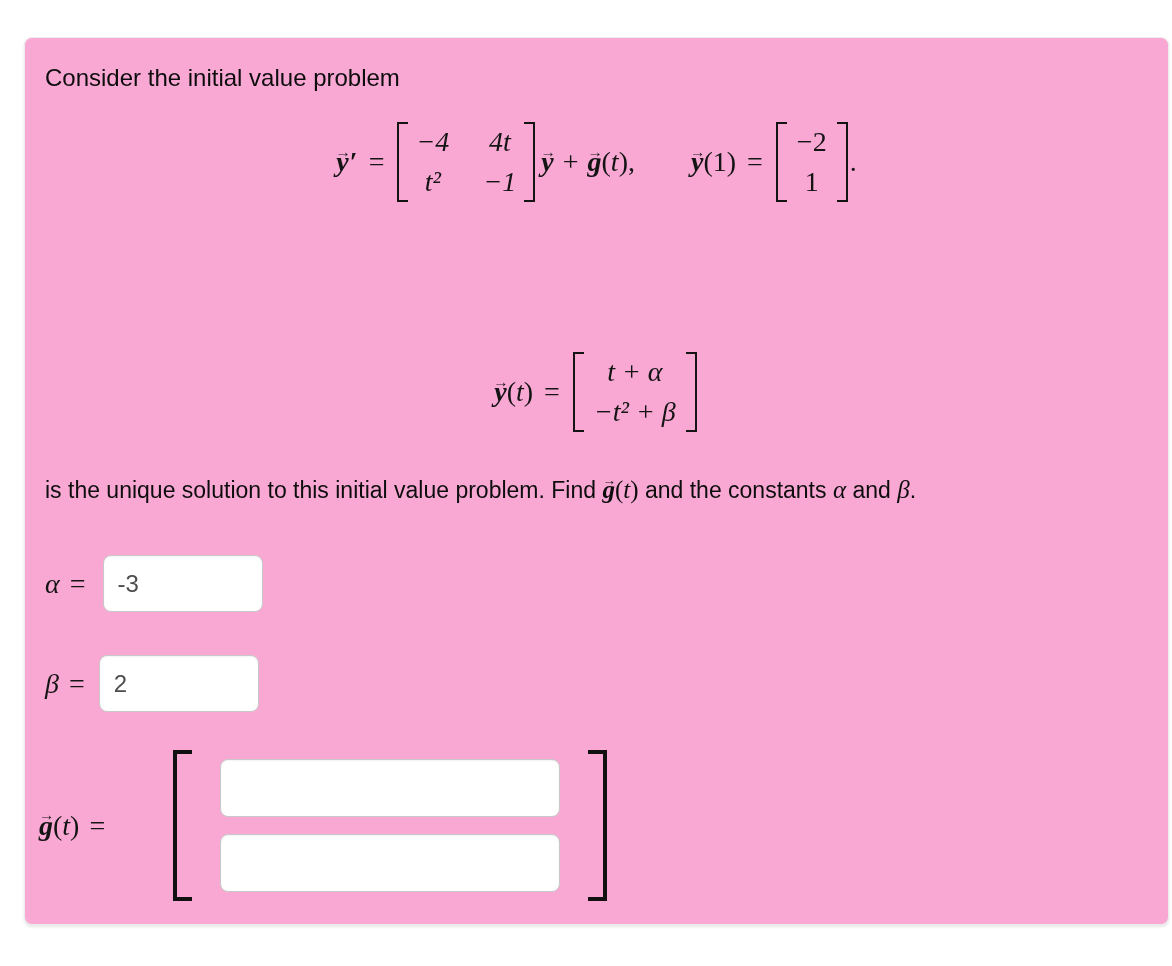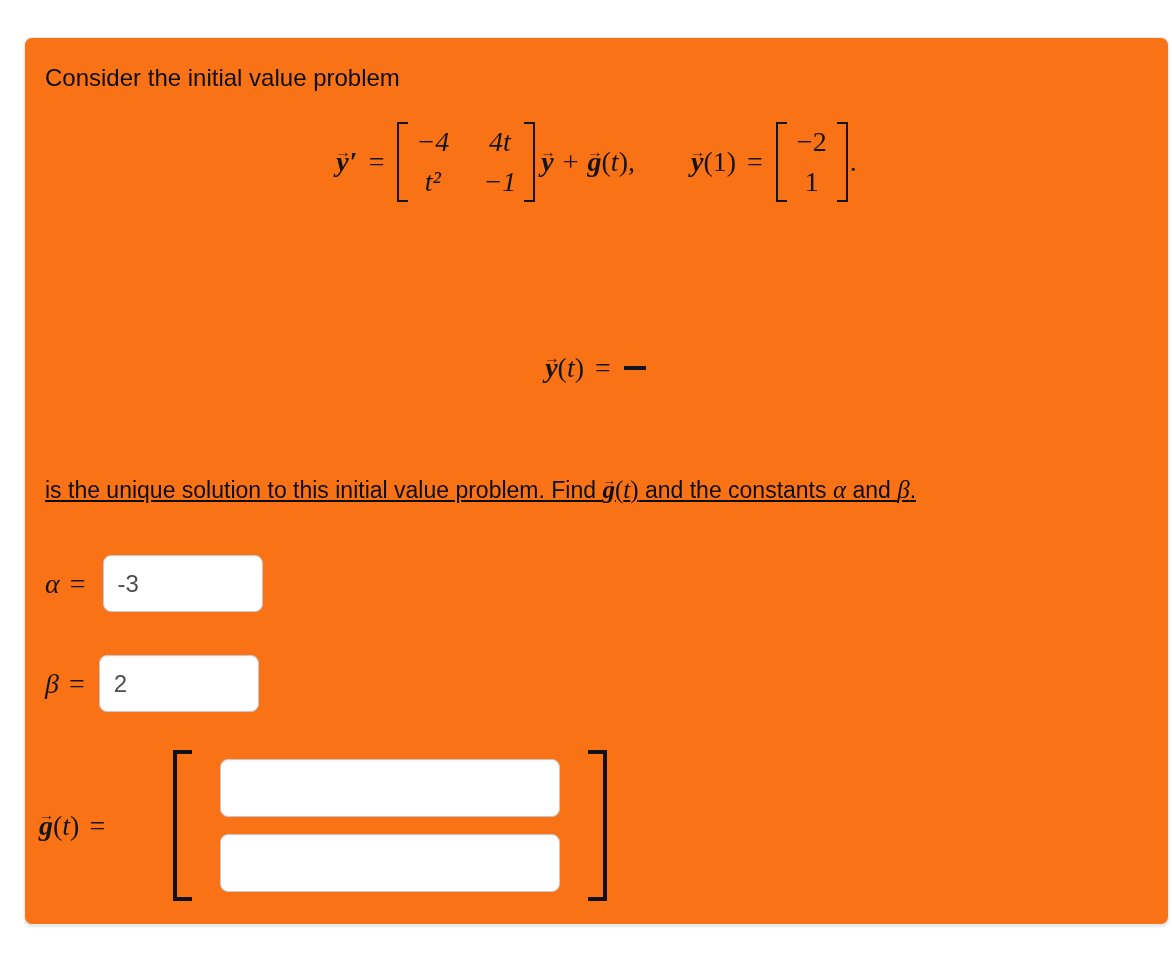--- a/index.html
+++ b/index.html
@@ -1,18 +1,18 @@
 <!DOCTYPE html>
 <html><head>
 <meta charset="utf-8">
 <style>
   html,body { margin:0; padding:0; width:1172px; height:966px; background:#ffffff; overflow:hidden;
               font-family:"Liberation Sans", sans-serif; }
   .card { position:absolute; left:24px; top:37px; width:1145px; height:888px;
-          background:#f97316; border:1px solid #ececec; border-radius:8px;
+          background:#f9a8d4; border:1px solid #ececec; border-radius:8px;
           box-shadow:0 2px 3px rgba(0,0,0,0.10); box-sizing:border-box; }
   .tline { position:absolute; font-size:24px; color:#0d0d0d; line-height:33px; white-space:nowrap; }
 
   
   .eq { position:absolute; left:0; width:100%; display:flex; justify-content:center; align-items:center;
         font-family:"Liberation Serif","DejaVu Serif",serif; font-size:28px; color:#141414; }
   .mi  { font-style:italic; }
   .mvb { font-style:italic; font-weight:bold; }
   .up  { font-style:normal; }
   .mo  { margin:0 11px; }
@@ -25,21 +25,21 @@
   .mbrk { width:9px; }
   .mbrk.l { border-left:2.5px solid #141414; border-top:2.5px solid #141414; border-bottom:2.5px solid #141414; }
   .mbrk.r { border-right:2.5px solid #141414; border-top:2.5px solid #141414; border-bottom:2.5px solid #141414; }
   .mtable { display:grid; grid-template-columns:auto auto; column-gap:34px; row-gap:6px;
             padding:3px 8px; align-items:center; justify-items:center; }
   .vcol { display:flex; flex-direction:column; gap:6px; padding:3px 10px; align-items:center; justify-content:center; }
   .qquad { display:inline-block; width:56px; }
   .cell { line-height:34px; }
 
   
-  .sentence { position:absolute; left:20px; top:438px; font-size:23px; color:#0d0d0d; white-space:nowrap;text-decoration:underline; }
+  .sentence { position:absolute; left:20px; top:438px; font-size:23px; color:#0d0d0d; white-space:nowrap; }
   .imath { font-family:"Liberation Serif","DejaVu Serif",serif; font-size:25px; }
 
   
   .frow { position:absolute; display:flex; align-items:center;
           font-family:"Liberation Serif","DejaVu Serif",serif; font-size:28px; color:#141414; }
   .frow .lbl { display:inline-flex; align-items:center; }
   .frow .eqs { margin-left:10px; }
   .wb-input { height:57px; border:1.5px solid #c8c8c8; border-radius:8px; background:#ffffff;
               box-sizing:border-box; font-family:"Liberation Sans",sans-serif; font-size:24px;
               color:#4d4d4d; padding:0 14px; outline:none;
@@ -99,20 +99,24 @@
 
 
   <div class="eq" style="top:314px;">
     <span class="vec mvb"><span class="arrow">→</span><span>y</span></span>
       <span class="up">(</span>
       <span class="mi">t</span>
       <span class="up">)</span>
     <span class="mo">=</span>
     <span class="mat">
       <span class="mbrk l"></span>
+      <span class="vcol">
+        <span class="cell mi">t + α</span>
+        <span class="cell mi">−t² + β</span>
+      </span>
       <span class="mbrk r"></span>
     </span>
   </div>
 
   <div class="sentence"><span>is the unique solution to this initial value problem. Find </span><span class="imath"><span class="vec mvb"><span class="arrow">→</span><span>g</span></span><span class="up">(</span><span class="mi">t</span><span class="up">)</span></span><span> and the constants </span><span class="imath mi">α</span><span> and </span><span class="imath mi">β</span><span>.</span></div>
 
   <div class="frow" style="left:20px; top:517px;">
     <span class="lbl">
         <span class="mi">α</span>
         <span class="eqs">=</span>

